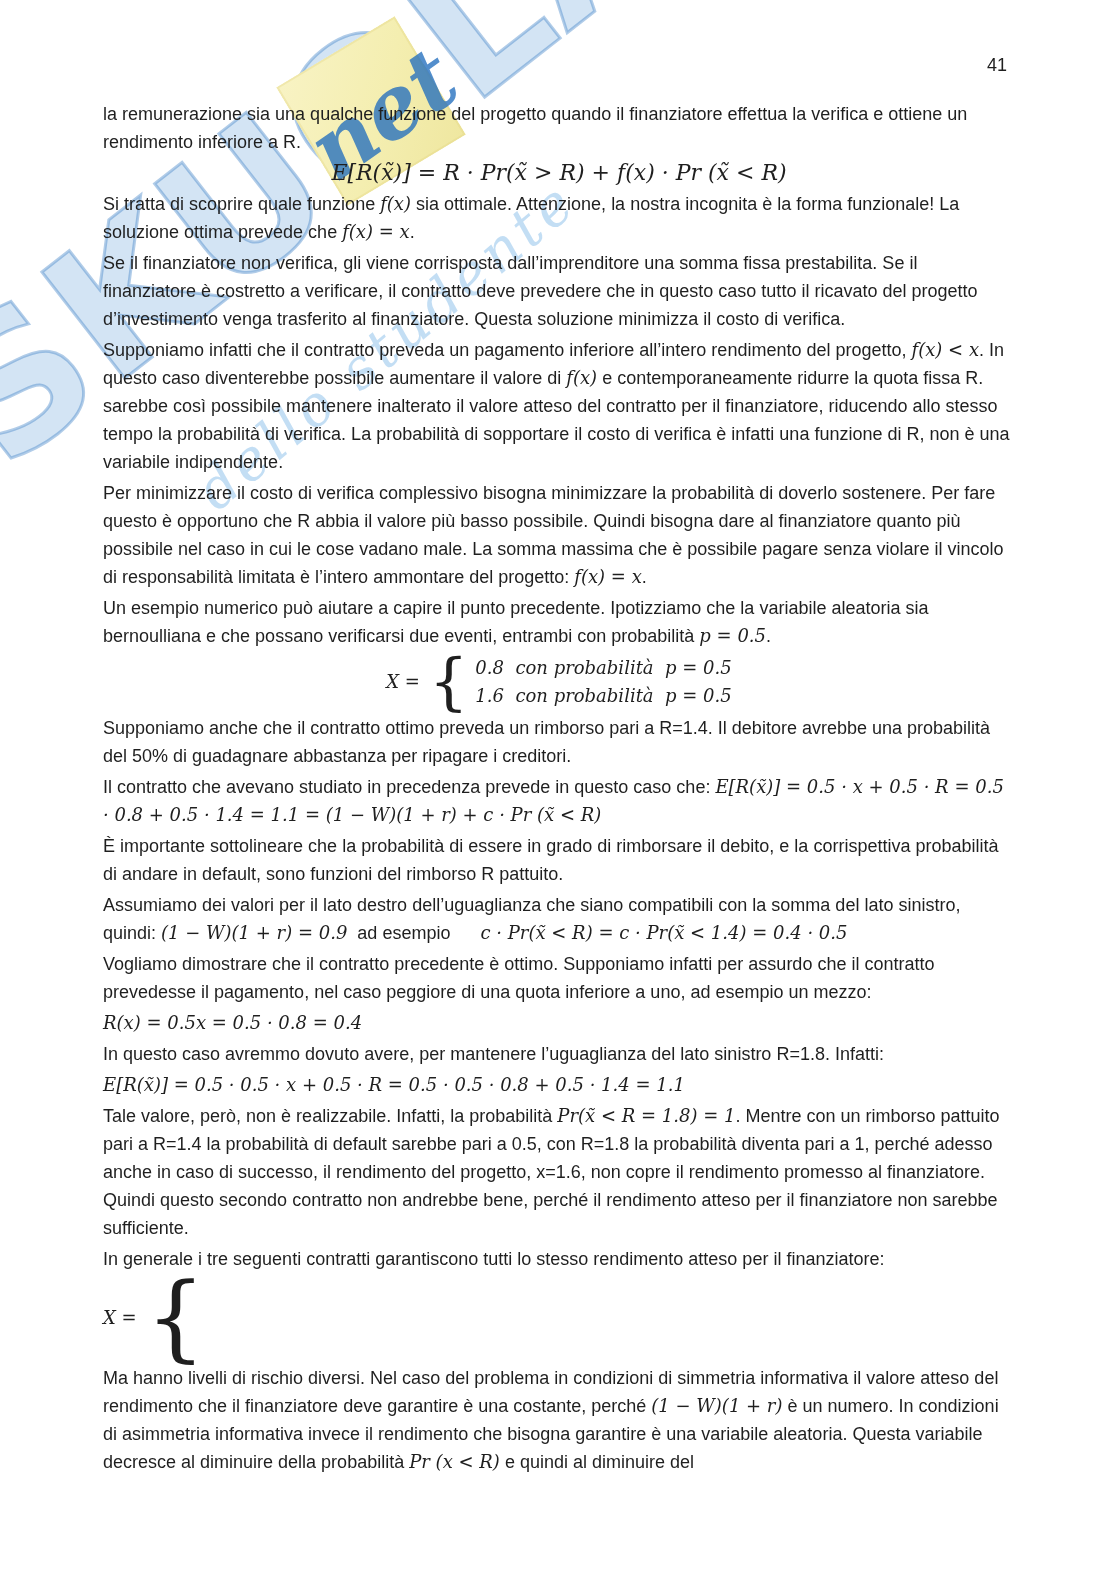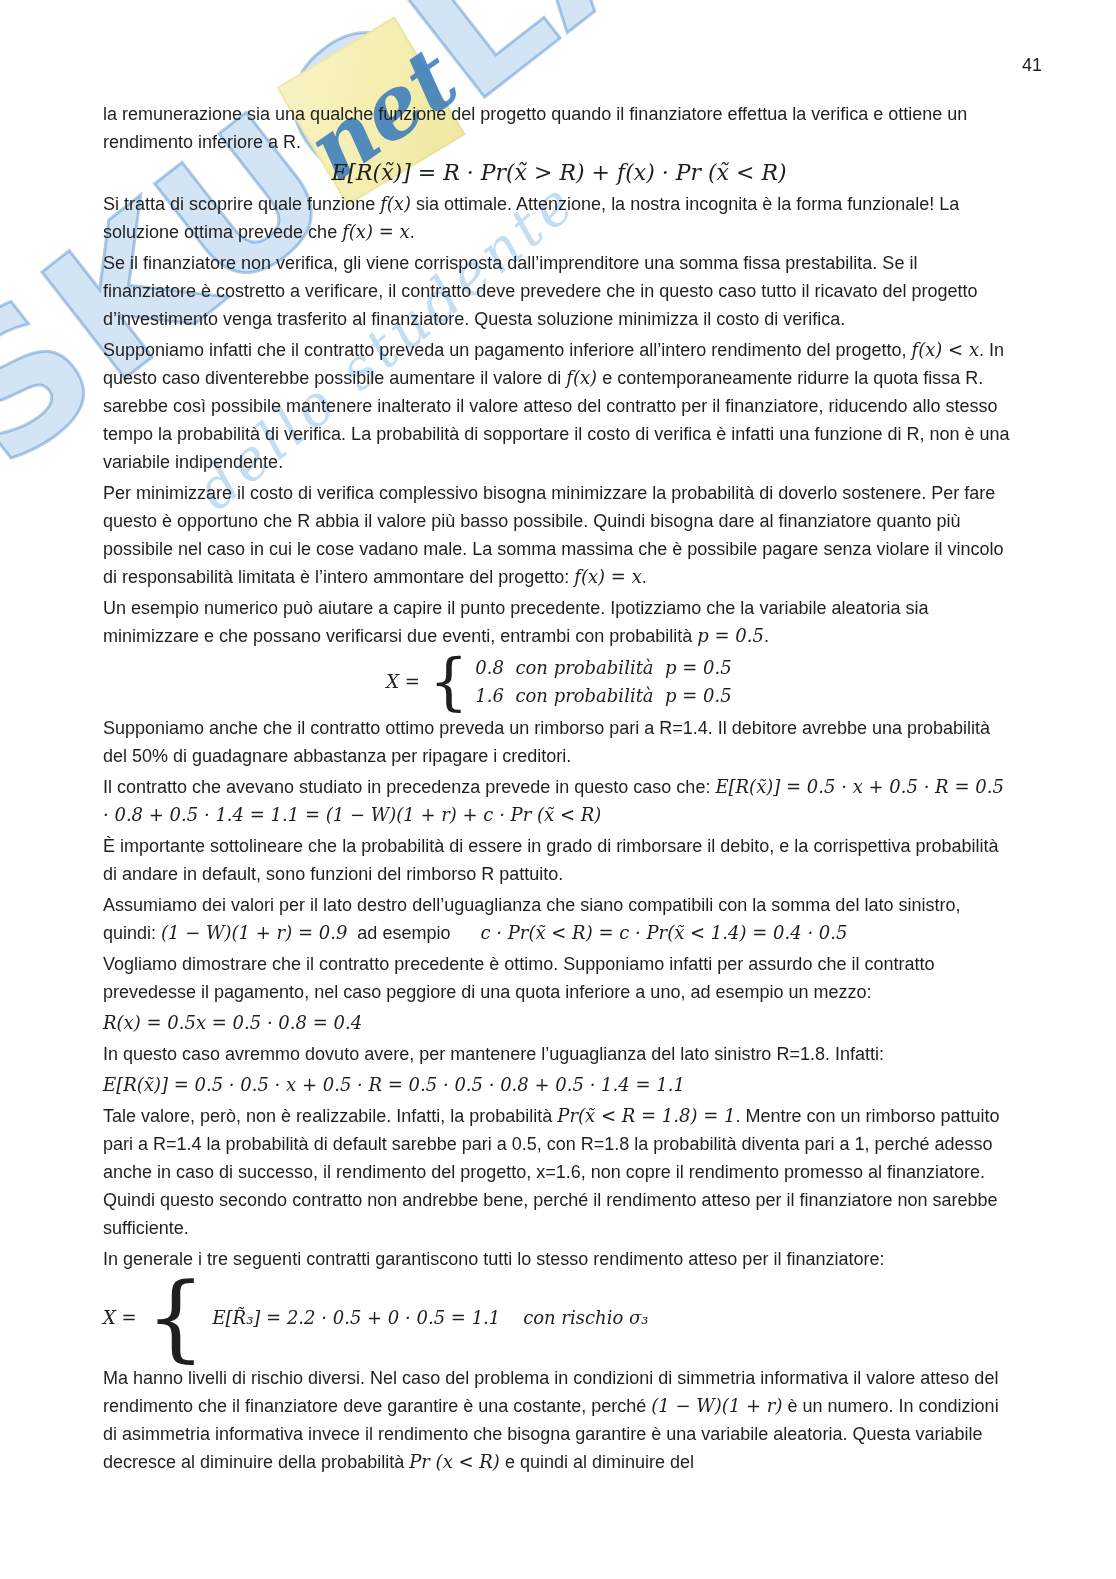--- a/index.html
+++ b/index.html
@@ -41,21 +41,21 @@
     position:absolute;left:205px;top:470px;
     font-family:"DejaVu Serif",serif;font-style:italic;
     font-size:56px;line-height:1;letter-spacing:5px;
     color:rgba(145,195,235,0.55);
     transform:rotate(-40deg);transform-origin:left center;
     white-space:nowrap;
   }
   
   .pagenum{
     position:relative;z-index:1;
-    padding:54px 74px 0 0;
+    padding:54px 109px 0 0;
     text-align:right;
     font-size:18px;line-height:22px;
   }
   .content{
     position:relative;z-index:1;
     width:912px;
     margin:24px auto 0 103px;
     font-size:18px;line-height:28px;
   }
   .para{margin:3px 0;white-space:pre-wrap;}
@@ -86,21 +86,21 @@
 
   <div class="pagenum">41</div>
 
   <div class="content">
       <p class="para"><span class="text">la remunerazione sia una qualche funzione del progetto quando il finanziatore effettua la verifica e ottiene un rendimento inferiore a R.</span></p>
       <p class="para center"><span class="math">E[R(x̃)] = R · Pr(x̃ &gt; R) + f(x) · Pr (x̃ &lt; R)</span></p>
       <p class="para"><span class="text">Si tratta di scoprire quale funzione </span><span class="math">f(x)</span><span class="text"> sia ottimale. Attenzione, la nostra incognita è la forma funzionale! La soluzione ottima prevede che </span><span class="math">f(x) = x</span><span class="text">.</span></p>
       <p class="para"><span class="text">Se il finanziatore non verifica, gli viene corrisposta dall’imprenditore una somma fissa prestabilita. Se il finanziatore è costretto a verificare, il contratto deve prevedere che in questo caso tutto il ricavato del progetto d’investimento venga trasferito al finanziatore. Questa soluzione minimizza il costo di verifica.</span></p>
       <p class="para"><span class="text">Supponiamo infatti che il contratto preveda un pagamento inferiore all’intero rendimento del progetto, </span><span class="math">f(x) &lt; x</span><span class="text">. In questo caso diventerebbe possibile aumentare il valore di </span><span class="math">f(x)</span><span class="text"> e contemporaneamente ridurre la quota fissa R. sarebbe così possibile mantenere inalterato il valore atteso del contratto per il finanziatore, riducendo allo stesso tempo la probabilità di verifica. La probabilità di sopportare il costo di verifica è infatti una funzione di R, non è una variabile indipendente.</span></p>
       <p class="para"><span class="text">Per minimizzare il costo di verifica complessivo bisogna minimizzare la probabilità di doverlo sostenere. Per fare questo è opportuno che R abbia il valore più basso possibile. Quindi bisogna dare al finanziatore quanto più possibile nel caso in cui le cose vadano male. La somma massima che è possibile pagare senza violare il vincolo di responsabilità limitata è l’intero ammontare del progetto: </span><span class="math">f(x) = x</span><span class="text">.</span></p>
-      <p class="para"><span class="text">Un esempio numerico può aiutare a capire il punto precedente. Ipotizziamo che la variabile aleatoria sia minimizzare e che possano verificarsi due eventi, entrambi con probabilità </span><span class="math">p = 0.5</span><span class="text">.</span></p>
+      <p class="para"><span class="text">Un esempio numerico può aiutare a capire il punto precedente. Ipotizziamo che la variabile aleatoria sia bernoulliana e che possano verificarsi due eventi, entrambi con probabilità </span><span class="math">p = 0.5</span><span class="text">.</span></p>
       <div class="cases center">
         <span class="math lead">X =</span>
         <span class="brace rows2">{</span>
         <div class="case-rows">
           <div class="math case-row">0.8  con probabilità  p = 0.5</div>
           <div class="math case-row">1.6  con probabilità  p = 0.5</div>
         </div>
       </div>
       <p class="para"><span class="text">Supponiamo anche che il contratto ottimo preveda un rimborso pari a R=1.4. Il debitore avrebbe una probabilità del 50% di guadagnare abbastanza per ripagare i creditori.</span></p>
       <p class="para"><span class="text">Il contratto che avevano studiato in precedenza prevede in questo caso che: </span><span class="math">E[R(x̃)] = 0.5 · x + 0.5 · R = 0.5 · 0.8 + 0.5 · 1.4 = 1.1 = (1 − W)(1 + r) + c · Pr (x̃ &lt; R)</span></p>
@@ -109,19 +109,18 @@
       <p class="para"><span class="text">Vogliamo dimostrare che il contratto precedente è ottimo. Supponiamo infatti per assurdo che il contratto prevedesse il pagamento, nel caso peggiore di una quota inferiore a uno, ad esempio un mezzo:</span></p>
       <p class="para"><span class="math">R(x) = 0.5x = 0.5 · 0.8 = 0.4</span></p>
       <p class="para"><span class="text">In questo caso avremmo dovuto avere, per mantenere l’uguaglianza del lato sinistro R=1.8. Infatti:</span></p>
       <p class="para"><span class="math">E[R(x̃)] = 0.5 · 0.5 · x + 0.5 · R = 0.5 · 0.5 · 0.8 + 0.5 · 1.4 = 1.1</span></p>
       <p class="para"><span class="text">Tale valore, però, non è realizzabile. Infatti, la probabilità </span><span class="math">Pr(x̃ &lt; R = 1.8) = 1</span><span class="text">. Mentre con un rimborso pattuito pari a R=1.4 la probabilità di default sarebbe pari a 0.5, con R=1.8 la probabilità diventa pari a 1, perché adesso anche in caso di successo, il rendimento del progetto, x=1.6, non copre il rendimento promesso al finanziatore. Quindi questo secondo contratto non andrebbe bene, perché il rendimento atteso per il finanziatore non sarebbe sufficiente.</span></p>
       <p class="para"><span class="text">In generale i tre seguenti contratti garantiscono tutti lo stesso rendimento atteso per il finanziatore:</span></p>
       <div class="cases">
         <span class="math lead">X =</span>
         <span class="brace rows3">{</span>
         <div class="case-rows">
-          <div class="math case-row">E[R̃₃] = 2.2 · 0.5 + 0 · 0.5 = 1.1    con rischio σ₃</div>
         </div>
       </div>
       <p class="para"><span class="text">Ma hanno livelli di rischio diversi. Nel caso del problema in condizioni di simmetria informativa il valore atteso del rendimento che il finanziatore deve garantire è una costante, perché </span><span class="math">(1 − W)(1 + r)</span><span class="text"> è un numero. In condizioni di asimmetria informativa invece il rendimento che bisogna garantire è una variabile aleatoria. Questa variabile decresce al diminuire della probabilità </span><span class="math">Pr (x &lt; R)</span><span class="text"> e quindi al diminuire del</span></p>
     </div>
 
 </div>
 
 </body></html>

